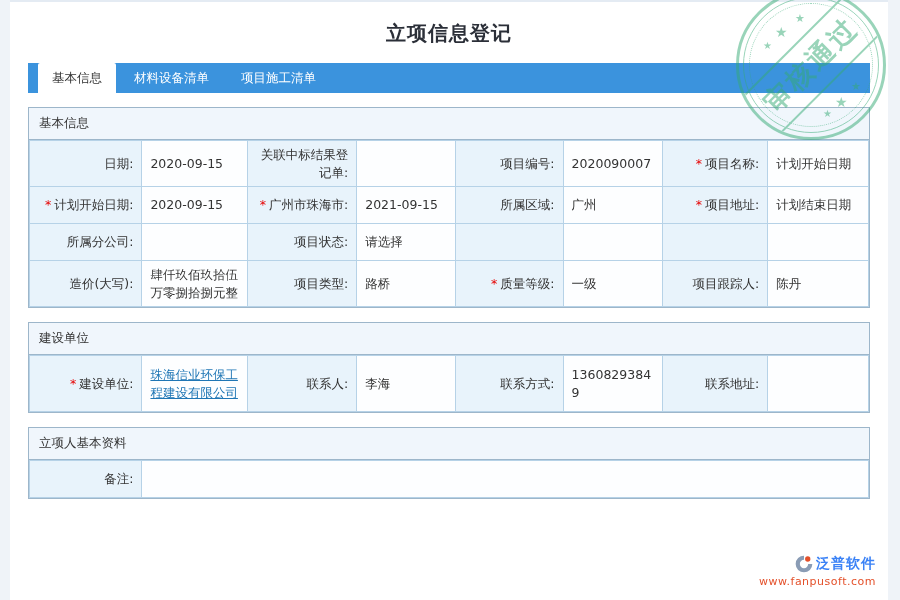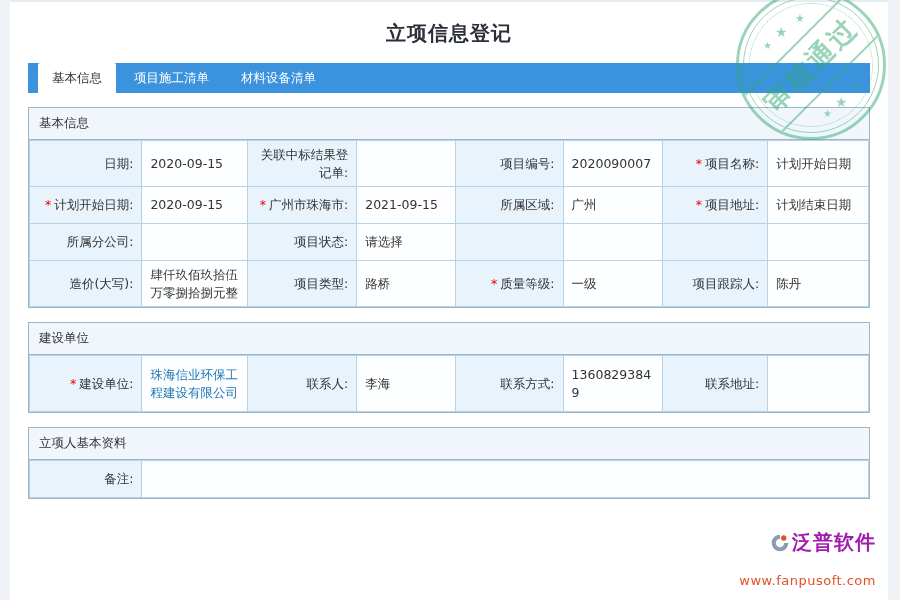--- a/index.html
+++ b/index.html
@@ -38,21 +38,21 @@
   }
   .sec table { width:100%; border-collapse:collapse; table-layout:fixed; }
   .sec td {
     border:1px solid #b6d2e7; padding:5px 8px; height:37px;
     word-break:break-all; line-height:1.4; vertical-align:middle;
   }
   .sec td.lbl { background:#e8f3fb; text-align:right; color:#333; }
   .sec td.val { background:#fdfeff; text-align:left; }
   .req { color:#e60000; margin-right:3px; }
   .sec tr.tall td { height:56px; }
-  a.cell-link { color:#1f76b5; cursor:pointer; }
+  a.cell-link { color:#1f76b5; text-decoration:underline; cursor:pointer; }
   
   .stamp {
     position:absolute; left:726px; top:-12px; width:150px; height:150px;
     opacity:.5; z-index:20; pointer-events:none; color:#2fa;
   }
   .stamp-clip {
     position:absolute; inset:0; border-radius:50%; overflow:hidden;
     border:3px solid #35aa75;
   }
   .stamp-ring2 { position:absolute; inset:4px; border:1px solid #35aa75; border-radius:50%; }
@@ -70,34 +70,34 @@
   .st2 { left:56px; top:20px; font-size:11px; }
   .st3 { left:24px; top:48px; font-size:10px; }
   .st4 { left:96px; top:102px; font-size:14px; }
   .st5 { left:112px; top:88px; font-size:11px; }
   .st6 { left:84px; top:116px; font-size:10px; }
   
   .brand {
     position:absolute; right:12px; bottom:12px; z-index:15; text-align:right;
   }
   .brand-row { display:flex; align-items:center; justify-content:flex-end; gap:2px; }
-  .brand-name { font-size:20px; font-weight:bold; color:#a21caf; letter-spacing:1px; }
-  .brand-url { font-size:13px; color:#e4502a; letter-spacing:.5px; margin-top:17px; }
+  .brand-name { font-size:14px; font-weight:bold; color:#3b82f6; letter-spacing:1px; }
+  .brand-url { font-size:11px; color:#e4502a; letter-spacing:.5px; margin-top:1px; }
 </style>
 </head>
 <body>
 
 <div class="panel">
 
   <div class="page-title">立项信息登记</div>
 
   <div class="tabbar">
     <div class="tab active">基本信息</div>
+    <div class="tab">材料设备清单</div>
     <div class="tab">项目施工清单</div>
-    <div class="tab">材料设备清单</div>
   </div>
 
   <div class="sec">
     <div class="sec-hd">基本信息</div>
     <table>
       <colgroup>
         <col style="width:13.4%">
           <col style="width:12.6%">
         <col style="width:13%">
           <col style="width:11.8%">

